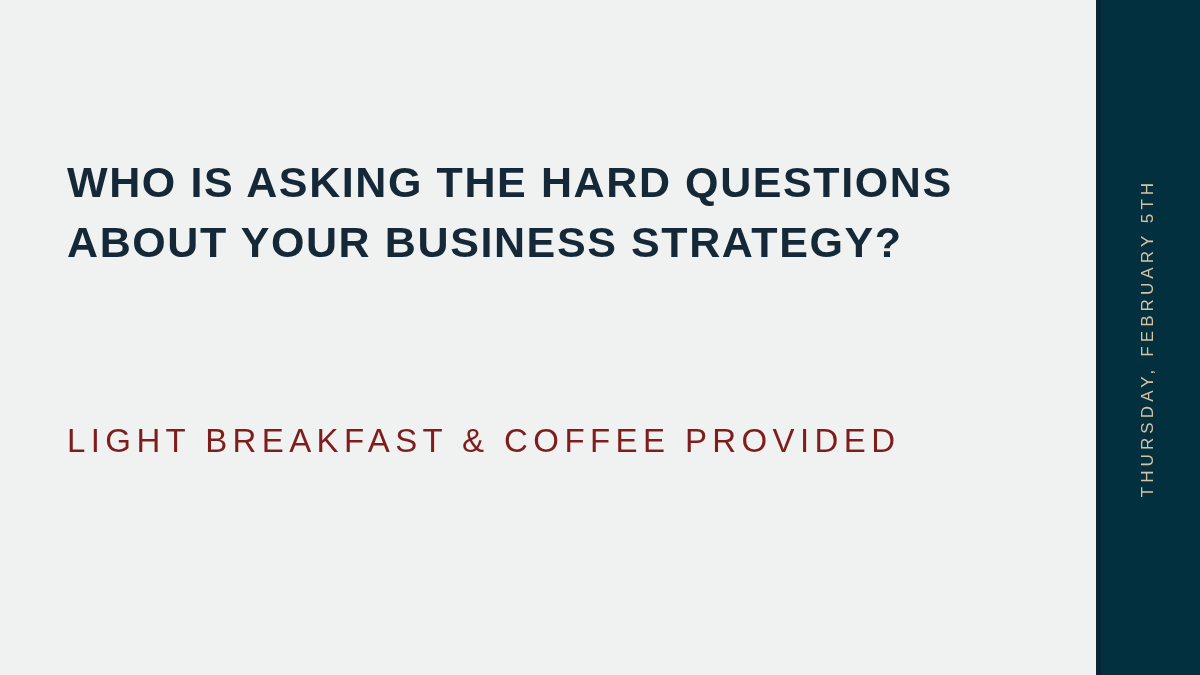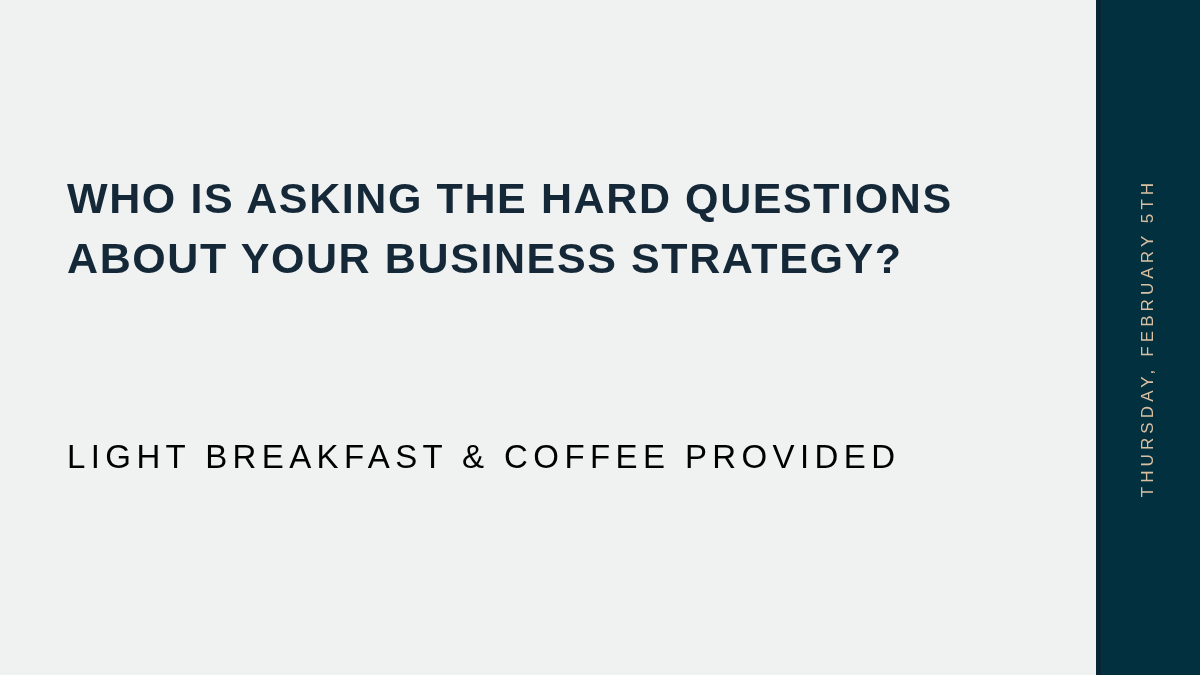--- a/index.html
+++ b/index.html
@@ -19,21 +19,21 @@
     width: 1200px;
     height: 675px;
     background: #f0f1f1;
     overflow: hidden;
   }
 
   
   .content {
     position: absolute;
     left: 0;
-    top: 16px;
+    top: 0;
     width: 1096px;
     height: 638px;
     background: #f0f1f1;
   }
 
   .headline {
     position: absolute;
     left: 67px;
     top: 152px;
     width: 990px;
@@ -52,21 +52,21 @@
     position: absolute;
     left: 67px;
     top: 419px;
     width: 1000px;
     margin: 0;
     font-family: "Liberation Sans", sans-serif;
     font-weight: normal;
     font-size: 33px;
     line-height: 44px;
     letter-spacing: 5.4px;
-    color: #000000;
+    color: #7f1d1d;
     text-transform: uppercase;
   }
   .subhead .line {
     display: block;
     white-space: nowrap;
   }
 
   
   .sidebar {
     position: absolute;

